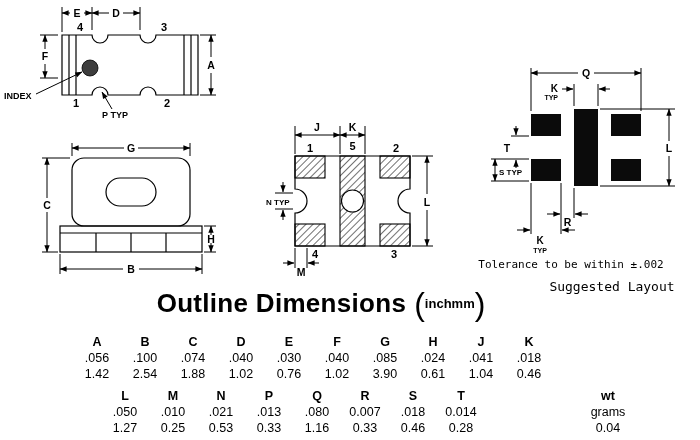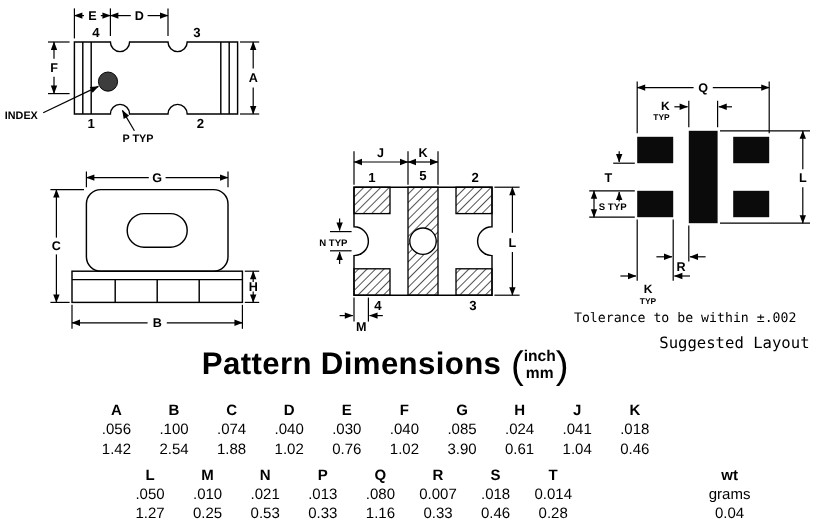--- a/index.html
+++ b/index.html
@@ -21,21 +21,21 @@
   .arr{fill:#000;stroke:none;}
   .pcb-title-wrap{position:absolute;left:490px;top:31px;width:205px;text-align:center;}
   .pcb-title{display:inline-block;font-family:"DejaVu Serif",serif;font-weight:bold;font-size:15px;border-bottom:1.6px solid #000;padding-bottom:1px;}
   .mono-note{position:absolute;font-family:"DejaVu Sans Mono",monospace;font-size:13px;white-space:nowrap;}
   .note-suggested{left:528px;top:239px;width:168px;text-align:center;margin-top:40px;}
   .note-tolerance{left:442px;top:258px;width:258px;text-align:center;font-size:11px;}
   .title-row{position:absolute;left:0;top:288px;width:642px;display:flex;justify-content:center;align-items:center;gap:8px;}
   .main-title{font-size:26px;font-weight:bold;letter-spacing:0.3px;}
   .units{display:flex;align-items:center;}
   .paren{font-size:32px;font-weight:400;line-height:30px;}
-  .unit-stack{display:flex;flex-direction:column;font-size:13px;font-weight:bold;line-height:14px;text-align:center;}
+  .unit-stack{display:flex;flex-direction:row;font-size:13px;font-weight:bold;line-height:14px;text-align:center;align-items:flex-end;}
   .tbl{position:absolute;font-size:12.5px;text-align:center;}
   .tbl .trow{display:grid;line-height:16px;}
   .g1{left:73px;top:334px;}
   .g1 .trow{grid-template-columns:repeat(10,48px);}
   .g2{left:101px;top:388px;}
   .g2 .trow{grid-template-columns:repeat(8,48px) 88px 70px;}
   .hdr{font-weight:bold;}
 </style>
 </head>
 <body>
@@ -224,21 +224,21 @@
     <text class="dim" x="84.5" y="170" text-anchor="middle">R</text>
     <text class="klab" x="57" y="188" text-anchor="middle">K</text>
     <text class="typlab" x="57" y="197" text-anchor="middle">TYP</text>
     <text class="dim" x="186" y="96" text-anchor="middle">L</text>
   </svg>
 
   <div class="mono-note note-suggested">Suggested Layout</div>
   <div class="mono-note note-tolerance">Tolerance to be within ±.002</div>
 
   <div class="title-row">
-    <span class="main-title">Pattern Dimensions</span>
+    <span class="main-title">Outline Dimensions</span>
     <span class="units">
       <span class="paren">(</span>
       <span class="unit-stack">
         <span>inch</span>
         <span>mm</span>
       </span>
       <span class="paren">)</span>
     </span>
   </div>
 

